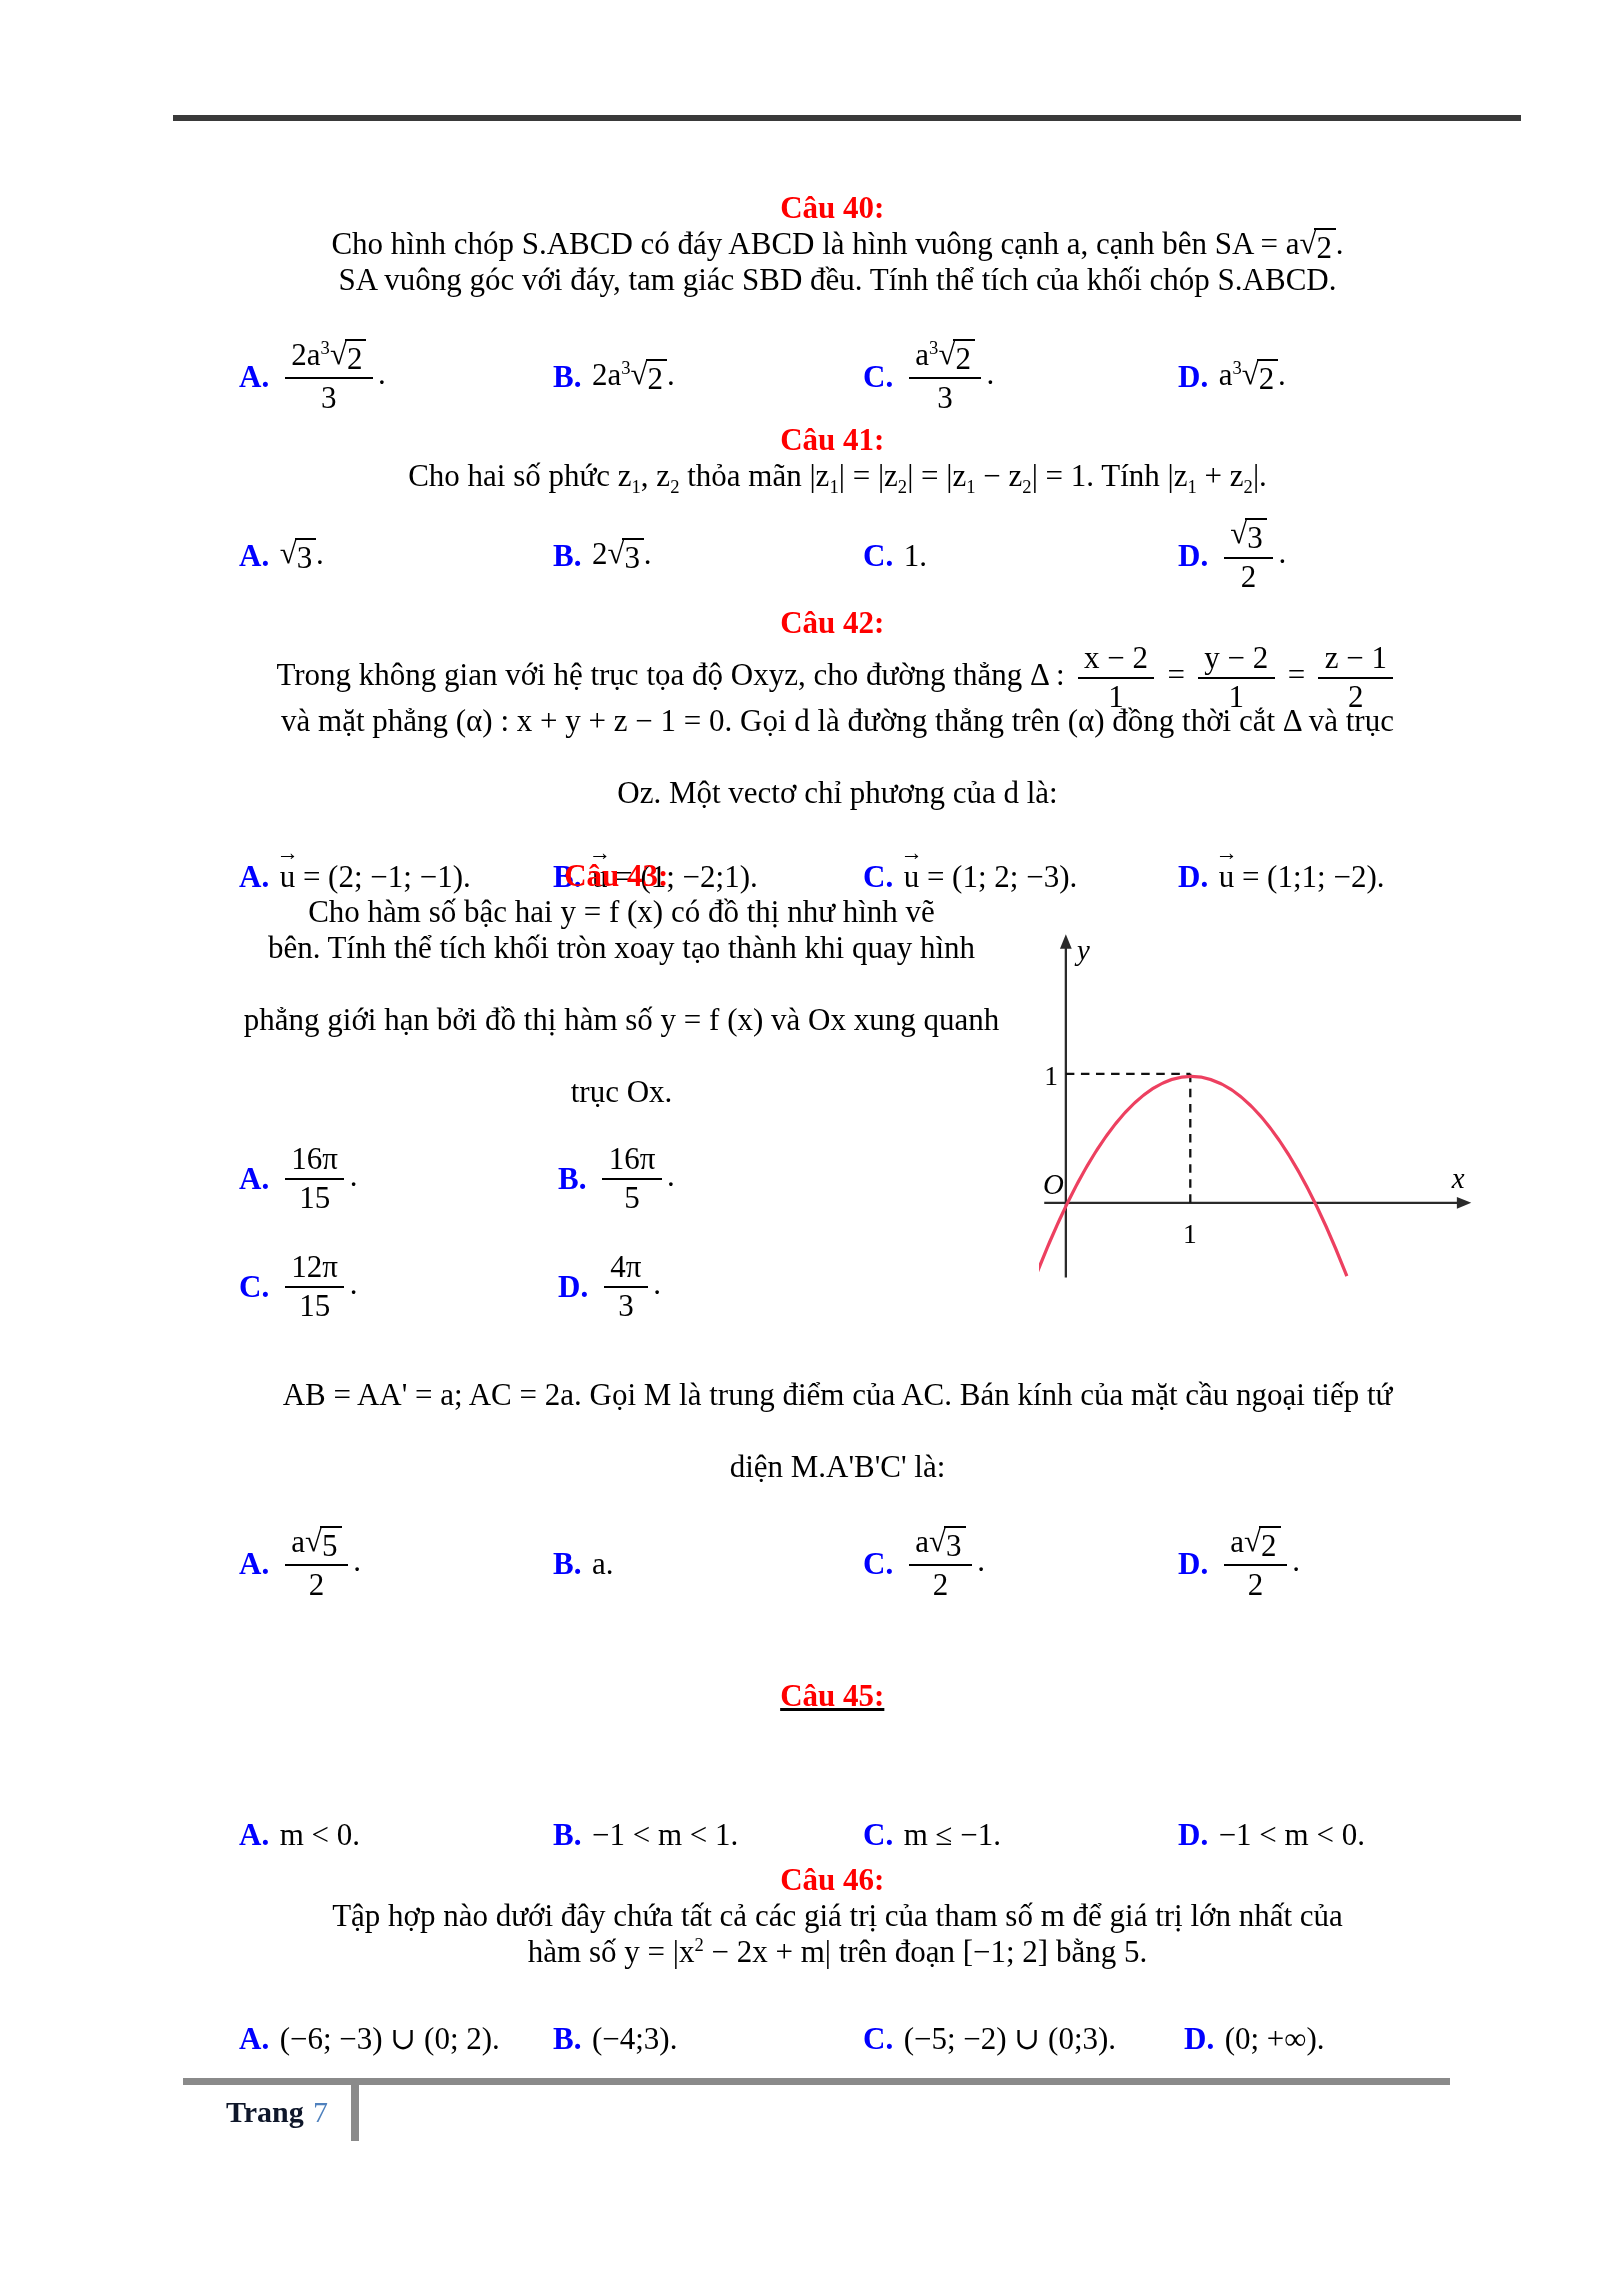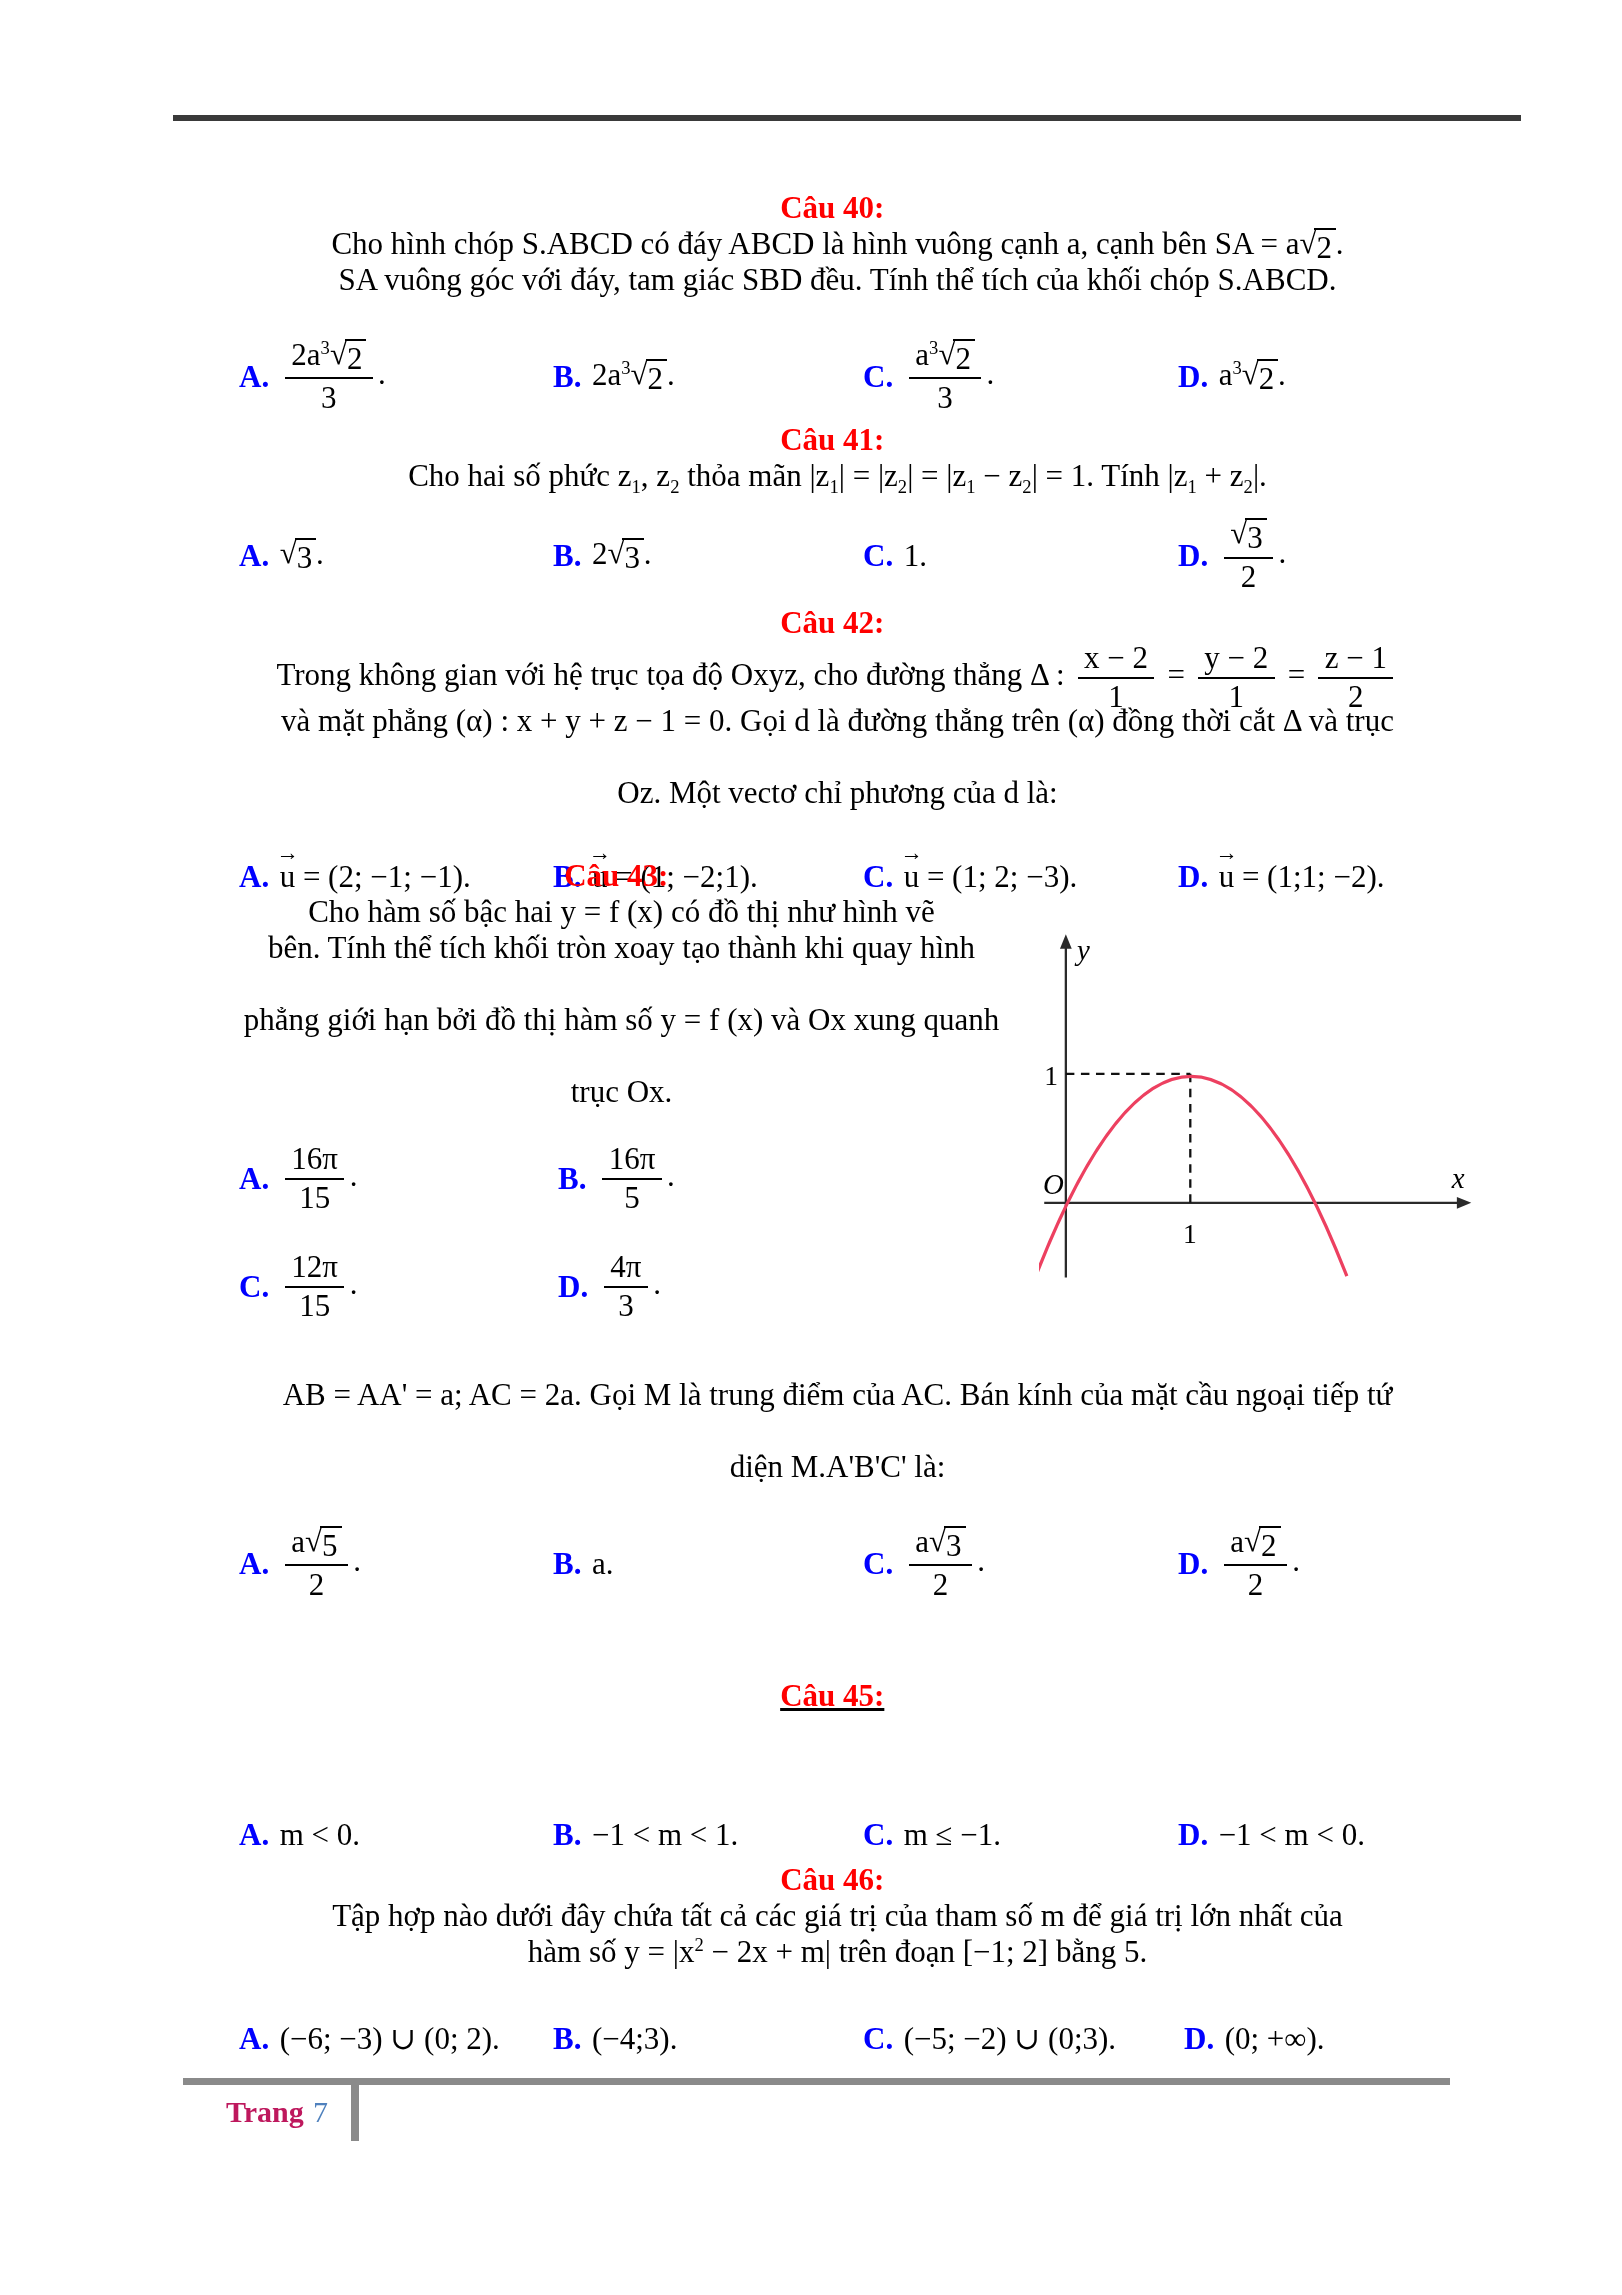--- a/index.html
+++ b/index.html
@@ -29,21 +29,21 @@
   .sqrt .rsign{line-height:1;transform:translateY(-0.04em);}
   .sqrt .rad{border-top:2.6px solid #000;padding:0 3.9px 0 2px;margin-left:-2px;line-height:1.15;}
   .vec{display:inline-block;position:relative;}
   .vec .varrow{position:absolute;left:50%;top:-0.72em;transform:translateX(-50%);font-size:0.72em;line-height:1;}
   
   .figure{position:absolute;left:1039px;top:929px;width:448px;height:359px;}
   
   .footer-bar{position:absolute;left:183px;top:2078px;width:1267px;height:7.2px;background:#8a8a8a;}
   .footer-tick{position:absolute;left:351px;top:2085px;width:7.9px;height:56px;background:#8a8a8a;}
   .footer-text{position:absolute;left:226px;top:2091px;height:42px;display:flex;align-items:center;font-size:30px;}
-  .footer-text .trang{font-weight:bold;color:#be185d;margin-right:9.2px;}
+  .footer-text .trang{font-weight:bold;color:#0f172a;margin-right:9.2px;}
   .footer-text .pagenum{color:#4f81bd;}
 </style>
 </head>
 <body>
 
 <div class="page">
 
   <div class="top-rule"></div>
 
   <section class="q" style="top:190px;">

